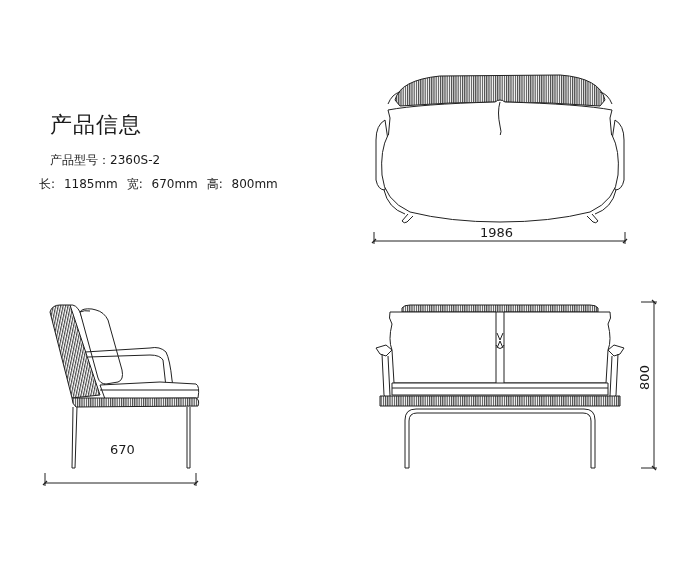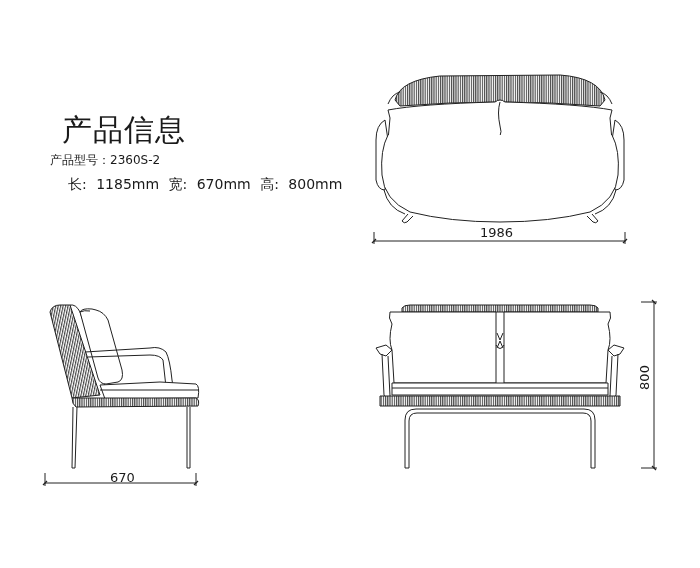--- a/index.html
+++ b/index.html
@@ -1,24 +1,24 @@
 <!DOCTYPE html>
 <html><head>
 <meta charset="utf-8">
 <style>
   html, body { margin: 0; padding: 0; background: #ffffff; }
   body { width: 700px; height: 568px; position: relative; overflow: hidden; font-family: "DejaVu Sans", "Liberation Sans", sans-serif; color: #1a1a1a; }
-  .title { position: absolute; left: 62px; top: 110px; font-size: 30px; font-weight: normal; letter-spacing: 1px; }
+  .title { position: absolute; left: 50px; top: 110px; font-size: 22px; font-weight: normal; letter-spacing: 1px; }
   .model { position: absolute; left: 50px; top: 152px; font-size: 12px; }
-  .dims { position: absolute; left: 68px; top: 176px; font-size: 14px; word-spacing: 1px; }
+  .dims { position: absolute; left: 39px; top: 176px; font-size: 12px; word-spacing: 1px; }
   .dims span { margin-right: 4px; }
   svg.drawing { position: absolute; left: 0; top: 0; }
   .dimtext { position: absolute; font-size: 13px; font-family: "DejaVu Sans", "Liberation Sans", sans-serif; }
   .dim-top { left: 480px; top: 225px; }
-  .dim-side { left: 110px; top: 470px; }
+  .dim-side { left: 110px; top: 442px; }
   .dim-h { left: 632px; top: 370px; transform: rotate(-90deg); transform-origin: center; }
 </style>
 </head>
 <body>
 
 <div class="title">产品信息</div>
 <div class="model">
   <span>产品型号：</span><span>2360S-2</span>
 </div>
 <div class="dims">

